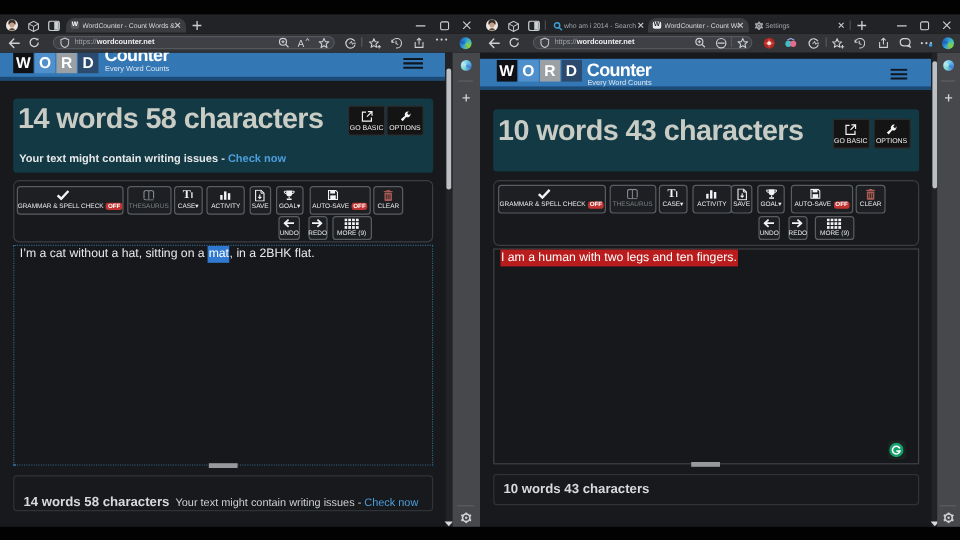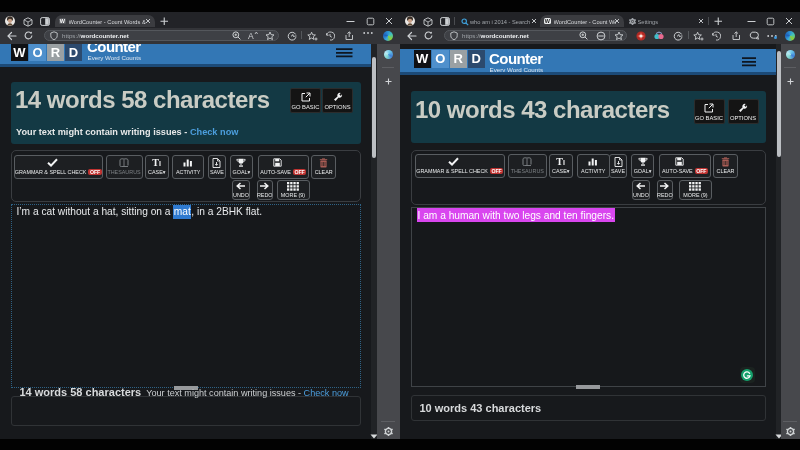--- a/index.html
+++ b/index.html
@@ -185,21 +185,21 @@
     <rect x="6.4" y="6.4" width="2.3" height="2.3" fill="#f2f3f4"></rect>
     <rect x="9.600000000000001" y="0.0" width="2.3" height="2.3" fill="#f2f3f4"></rect>
     <rect x="9.600000000000001" y="3.2" width="2.3" height="2.3" fill="#f2f3f4"></rect>
     <rect x="9.600000000000001" y="6.4" width="2.3" height="2.3" fill="#f2f3f4"></rect>
   </svg>
 <div style="position:absolute;left:276.5px;top:191.8px;width:33px;text-align:center;font-size:5.4px;color:#e9ebec;white-space:nowrap;font-weight:400;">MORE (9)</div>
 <div style="position:absolute;left:10.5px;top:204.4px;width:350.5px;height:184.1px;background:#16181b;border:1px dotted #2e6285;"></div>
 <div style="position:absolute;left:16.5px;top:206.20000000000002px;font-size:10.2px;color:#e8eaec;font-weight:400;white-space:nowrap;">I’m a cat without a hat, sitting on a <span style="background:#2f7ad0;color:#fff;padding:1px 0.5px 1.5px 0.5px">mat</span>, in a 2BHK flat.</div>
 <div style="position:absolute;left:173.75px;top:386.3px;width:24px;height:3.6px;background:#97999c;"></div>
 <div style="position:absolute;left:10.5px;top:396px;width:350.5px;height:29.5px;border:1px solid #303336;border-radius:3px;background:#17191c;"></div>
-<div style="position:absolute;left:19.5px;top:386px;font-size:11px;color:#d8dadc;font-weight:400;white-space:nowrap;"><span style="font-weight:700;font-size:11px;color:#d8dadc">14 words 58 characters</span><span style="font-size:9.1px;color:#cdd0d2">&nbsp;&nbsp;Your text might contain writing issues - </span><span style="font-size:9.1px;color:#4c9edd">Check now</span></div>
+<div style="position:absolute;left:19.5px;top:413px;font-size:11px;color:#d8dadc;font-weight:400;white-space:nowrap;"><span style="font-weight:700;font-size:11px;color:#d8dadc">14 words 58 characters</span><span style="font-size:9.1px;color:#cdd0d2">&nbsp;&nbsp;Your text might contain writing issues - </span><span style="font-size:9.1px;color:#4c9edd">Check now</span></div>
 <div style="position:absolute;left:370.8px;top:43.5px;width:6px;height:395.7px;background:#212326;"></div>
 <div style="position:absolute;left:371.8px;top:57px;width:4px;height:101px;background:#bcbfc3;border-radius:2px;"></div>
 <svg style="position:absolute;left:370.0px;top:434px" width="8" height="5" viewBox="0 0 8 5">
     <path d="M0.5 0.5h7L4 4.5z" fill="#d8dadc"></path>
   </svg>
 <div style="position:absolute;left:376.8px;top:43.5px;width:23.19999999999999px;height:395.7px;background:#47484c;"></div>
 <div style="position:absolute;left:383.9px;top:49.5px;width:9px;height:9px;border-radius:50%;background:conic-gradient(from 30deg,#66c4e8,#3f7fd8,#7fd6d0,#b9e9f2,#66c4e8);"></div>
 <div style="position:absolute;left:382.4px;top:67.3px;width:12px;height:1px;background:#5d5e62;"></div>
 <svg style="position:absolute;left:384.9px;top:77.8px" width="7" height="7" viewBox="0 0 7 7">
     <path d="M3.5 0.5V6.5M0.5 3.5H6.5" stroke="#d2d4d7" stroke-width="1.1"></path>
@@ -436,21 +436,21 @@
     <rect x="3.2" y="6.4" width="2.3" height="2.3" fill="#f2f3f4"></rect>
     <rect x="6.4" y="0.0" width="2.3" height="2.3" fill="#f2f3f4"></rect>
     <rect x="6.4" y="3.2" width="2.3" height="2.3" fill="#f2f3f4"></rect>
     <rect x="6.4" y="6.4" width="2.3" height="2.3" fill="#f2f3f4"></rect>
     <rect x="9.600000000000001" y="0.0" width="2.3" height="2.3" fill="#f2f3f4"></rect>
     <rect x="9.600000000000001" y="3.2" width="2.3" height="2.3" fill="#f2f3f4"></rect>
     <rect x="9.600000000000001" y="6.4" width="2.3" height="2.3" fill="#f2f3f4"></rect>
   </svg>
 <div style="position:absolute;left:679px;top:191.8px;width:33px;text-align:center;font-size:5.4px;color:#e9ebec;white-space:nowrap;font-weight:400;">MORE (9)</div>
 <div style="position:absolute;left:410.5px;top:207.3px;width:355.0px;height:180.2px;background:#16181b;border:1px solid #3f4347;"></div>
-<div style="position:absolute;left:416.5px;top:209.10000000000002px;font-size:10.2px;color:#e8eaec;font-weight:400;white-space:nowrap;"><span style="background:#d946ef;color:#fff;padding:1.5px 1px 2px 1px">I am a human with two legs and ten fingers.</span></div>
+<div style="position:absolute;left:416.5px;top:209.10000000000002px;font-size:10.2px;color:#e8eaec;font-weight:400;white-space:nowrap;"><span style="background:#b91c1c;color:#fff;padding:1.5px 1px 2px 1px">I am a human with two legs and ten fingers.</span></div>
 <div style="position:absolute;left:576.0px;top:385.3px;width:24px;height:3.6px;background:#97999c;"></div>
 <div style="position:absolute;left:739.5px;top:367px;width:15.5px;height:15.5px;background:#1b2320;border-radius:4px;"></div>
 <svg style="position:absolute;left:741.2px;top:368.7px" width="12" height="12" viewBox="0 0 12 12">
     <circle cx="6" cy="6" r="6" fill="#15a06c"></circle>
     <path d="M8.6 4.3a3.2 3.2 0 1 0 .4 2.6h-2.6" stroke="#fff" stroke-width="1.3" fill="none" stroke-linecap="round"></path>
   </svg>
 <div style="position:absolute;left:410.5px;top:395.3px;width:355.0px;height:26.0px;border:1px solid #303336;border-radius:3px;background:#17191c;"></div>
 <div style="position:absolute;left:419.5px;top:401.8px;font-size:11px;color:#d8dadc;font-weight:400;white-space:nowrap;"><span style="font-weight:700;font-size:11px;color:#d8dadc">10 words 43 characters</span></div>
 <div style="position:absolute;left:775.5px;top:43.5px;width:6px;height:395.7px;background:#212326;"></div>
 <div style="position:absolute;left:776.5px;top:50.5px;width:4px;height:106.5px;background:#bcbfc3;border-radius:2px;"></div>

